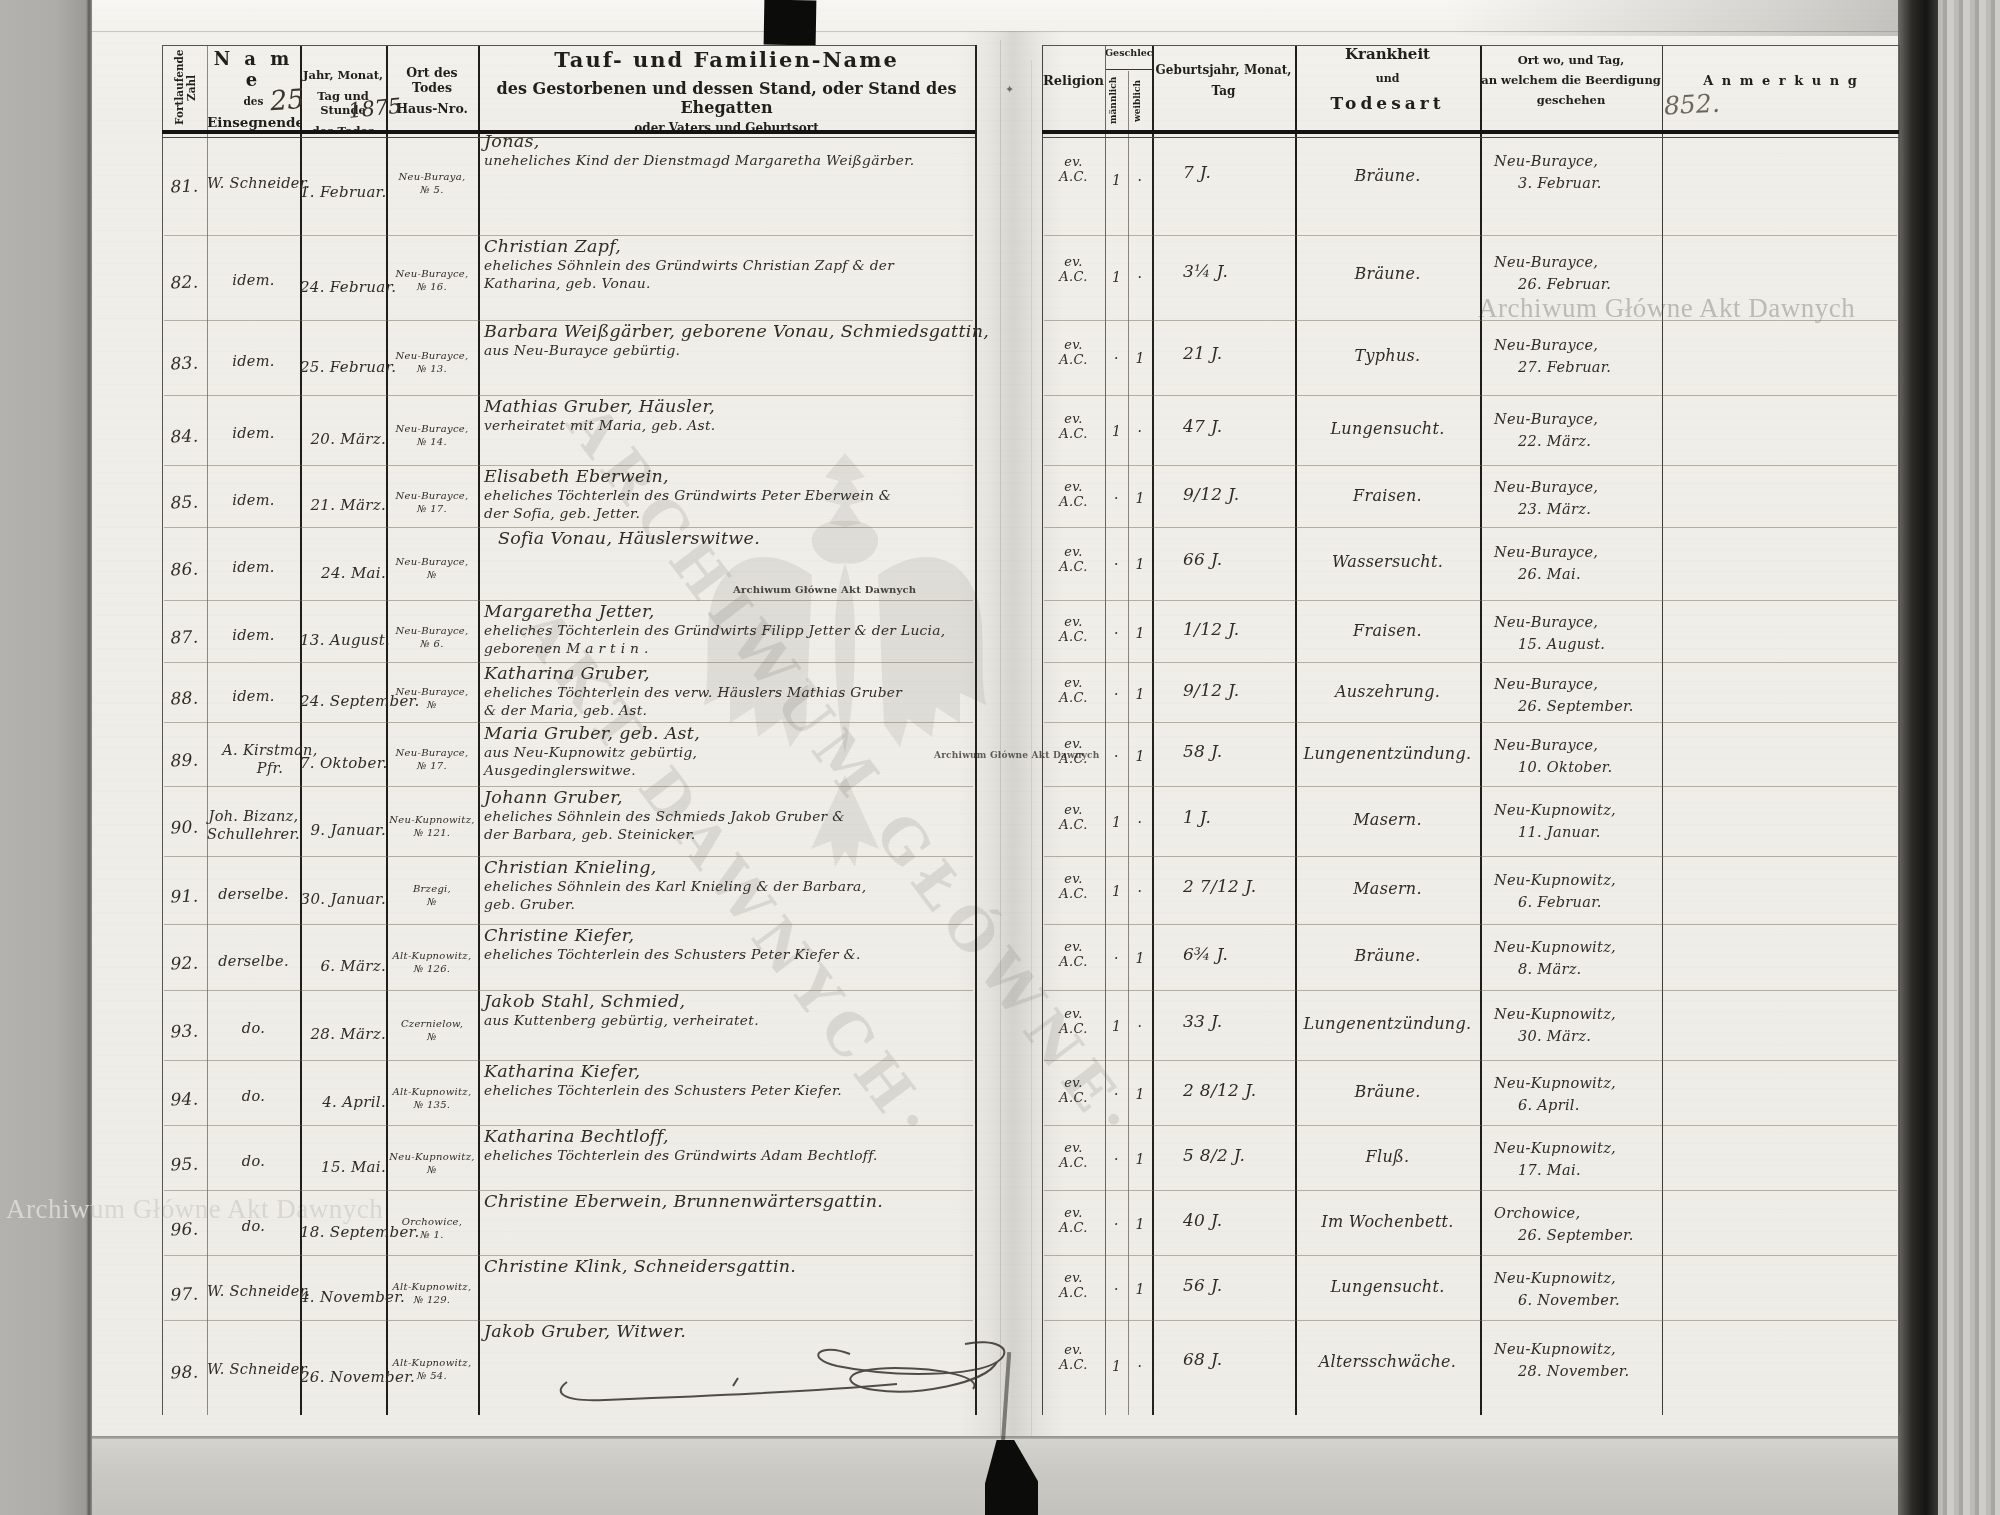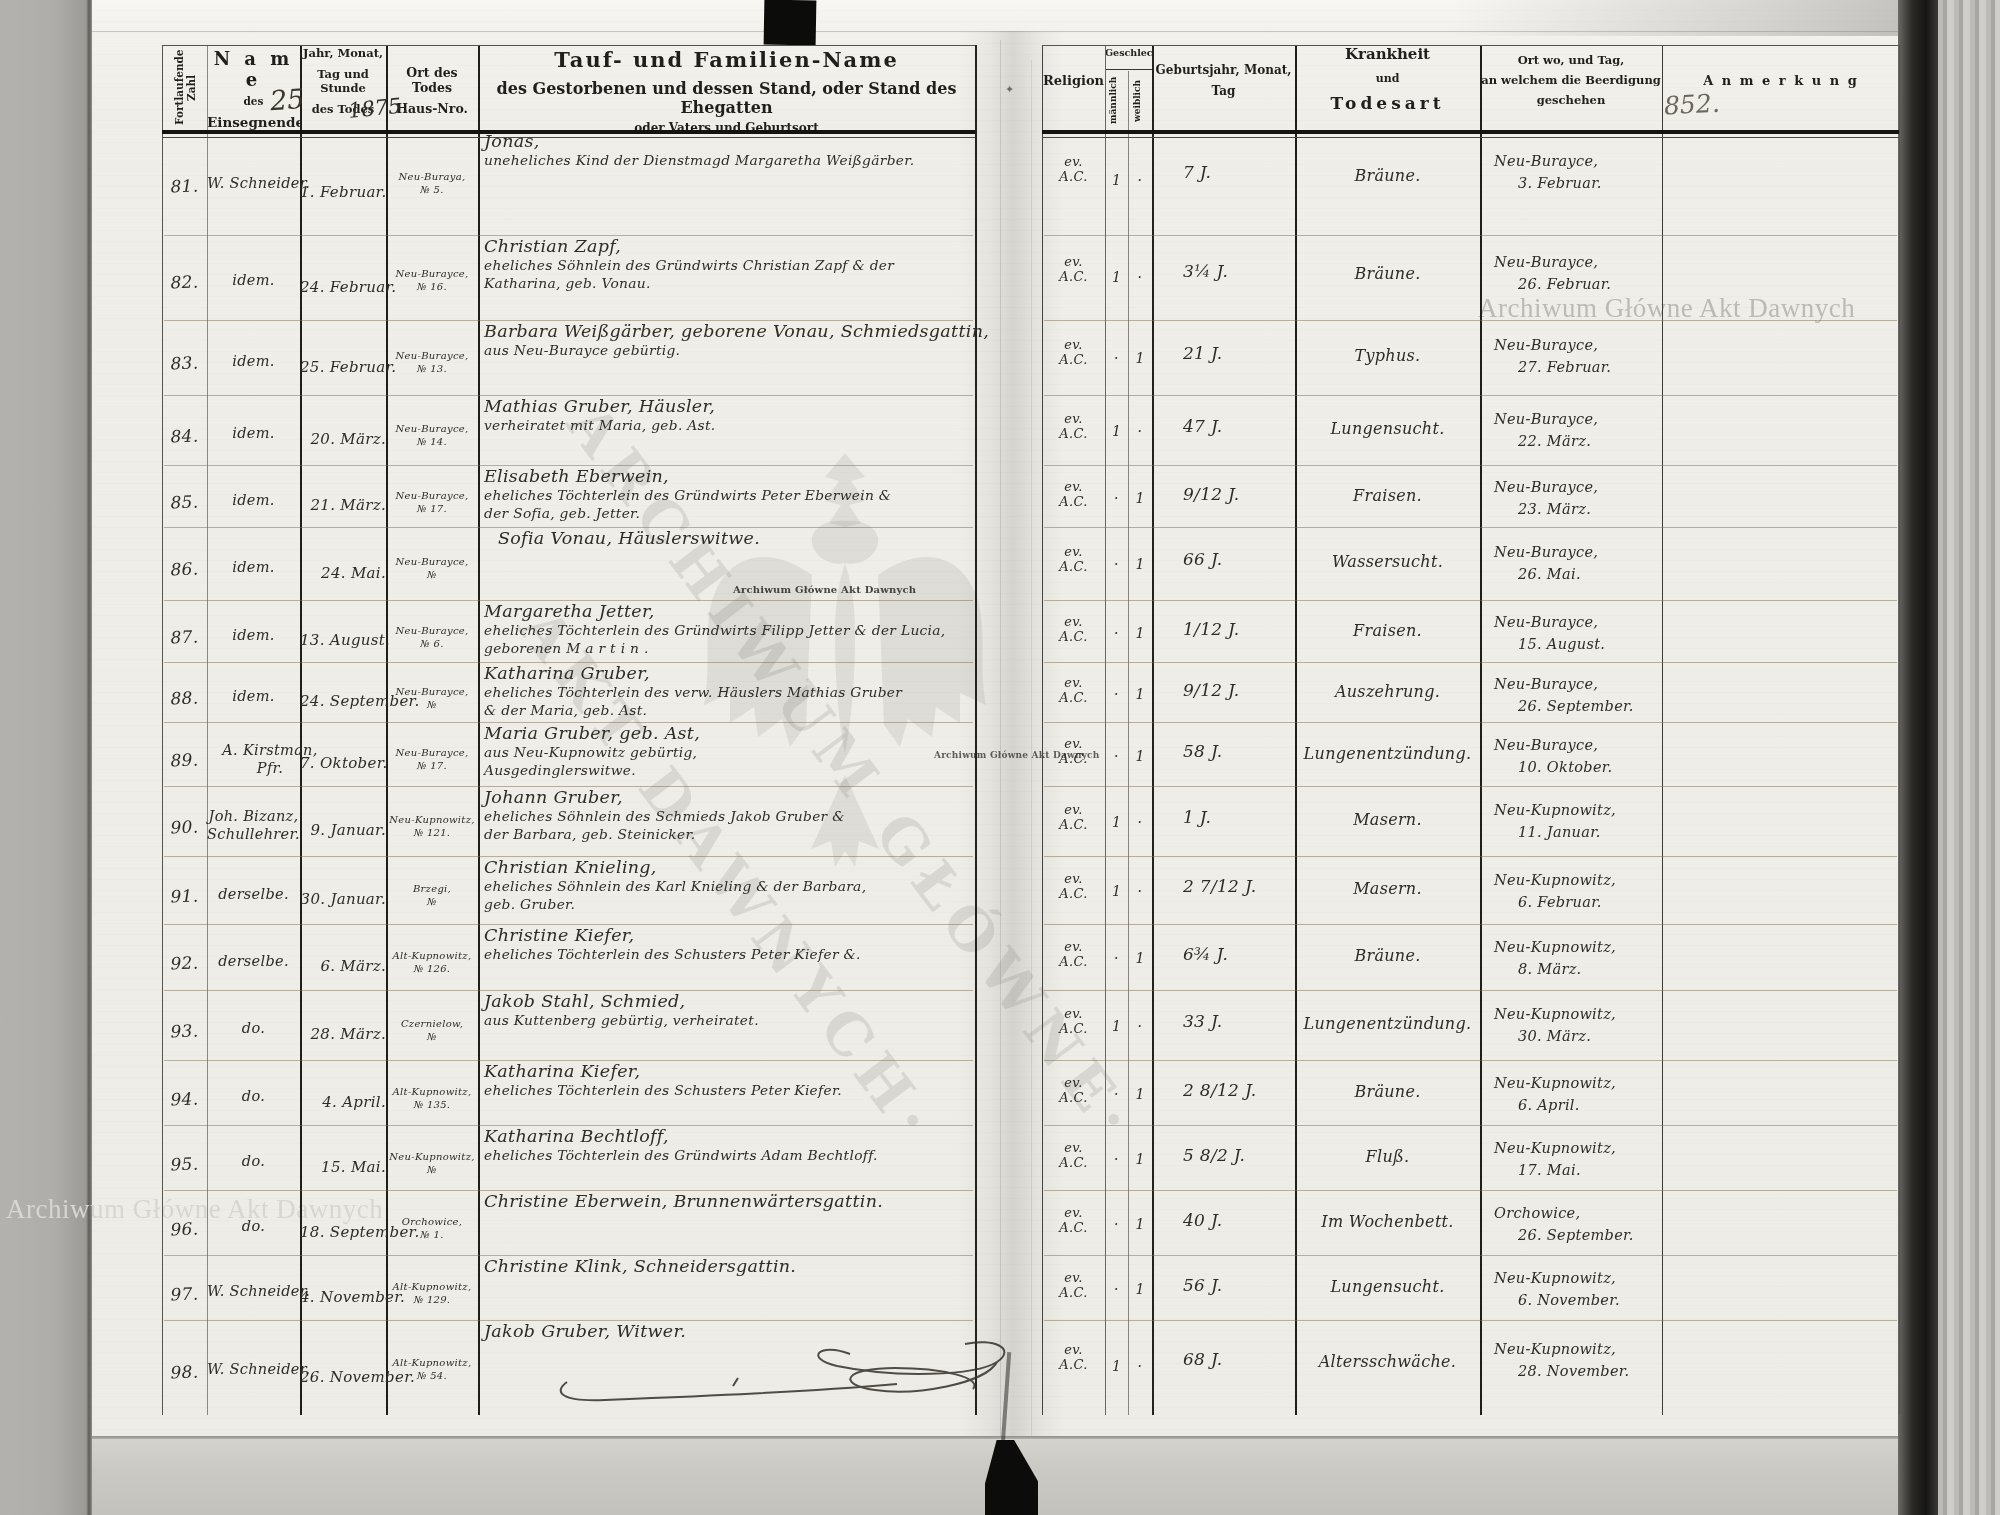--- a/index.html
+++ b/index.html
@@ -108,21 +108,21 @@
 
   <div class="hcell vt" style="left:0;width:45px">
     <div class="vtext" style="height:85px;margin:0 auto;font-size:10.5px">Fortlaufende Zahl</div>
   </div>
   <div class="hcell" style="left:45px;width:93px">
     <div style="margin-top:3px;font-size:18px;letter-spacing:4px">N a m e</div>
     <div style="margin-top:5px;font-size:10.5px">des</div>
     <div style="margin-top:7px;font-size:13.5px">Einsegnenden</div>
   </div>
   <div class="hcell" style="left:138px;width:86px">
-    <div style="margin-top:1px;font-size:11.5px">Jahr, Monat,</div>
+    <div style="margin-top:23px;font-size:11.5px">Jahr, Monat,</div>
     <div style="margin-top:7px;font-size:11.5px">Tag und Stunde</div>
     <div style="margin-top:7px;font-size:11.5px">des Todes</div>
   </div>
   <div class="hcell" style="left:224px;width:92px">
     <div style="margin-top:20px;font-size:12.5px">Ort des Todes</div>
     <div style="margin-top:6px;font-size:12.5px">Haus-Nro.</div>
   </div>
   <div class="hcell" style="left:316px;width:497px">
     <div style="margin-top:2px;font-size:21px;letter-spacing:2px">Tauf- und Familien-Name</div>
     <div style="margin-top:7px;font-size:16px">des Gestorbenen und dessen Stand, oder Stand des Ehegatten</div>

